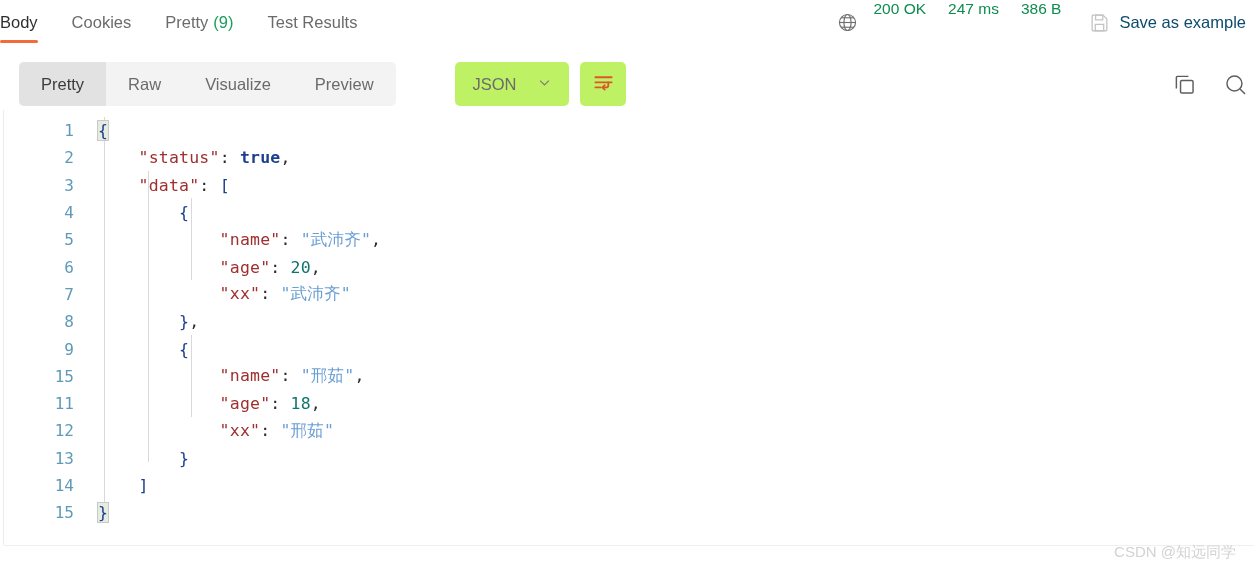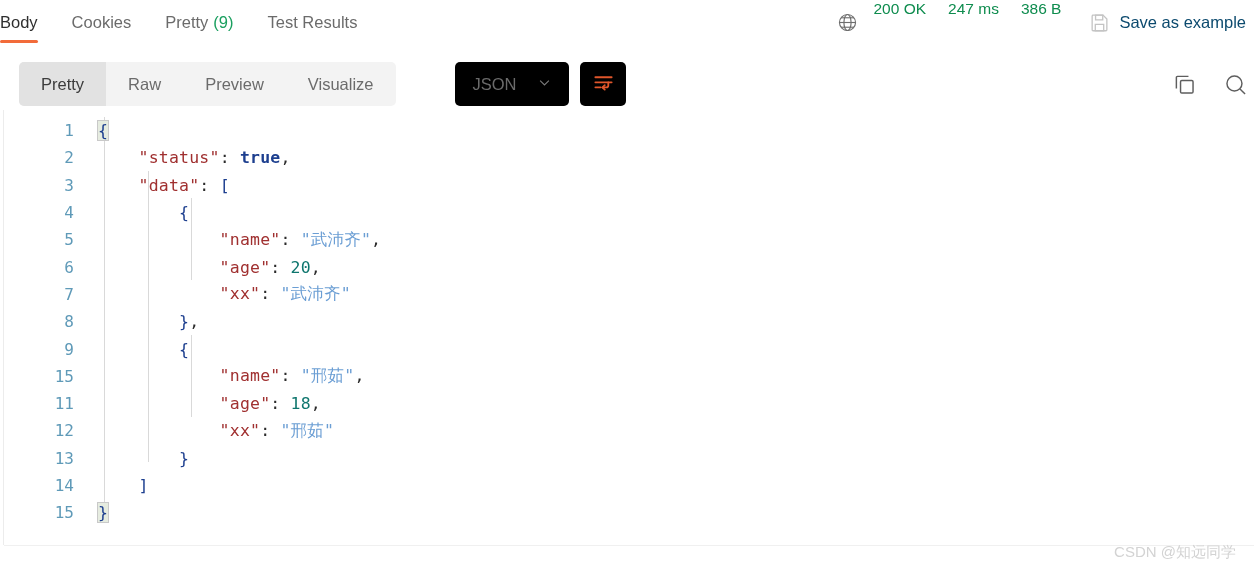--- a/index.html
+++ b/index.html
@@ -110,21 +110,21 @@
     white-space: nowrap;
   }
   .seg.active {
     background: #e2e2e2;
     color: #3c3c3c;
   }
   .pill {
     position: absolute;
     top: 14px;
     height: 44px;
-    background: #000000;
+    background: #bef264;
     border-radius: 5px;
     display: flex;
     align-items: center;
     cursor: pointer;
   }
   .pill-json {
     left: 455px;
     width: 110px;
     justify-content: center;
     gap: 20px;
@@ -276,22 +276,22 @@
       <span class="save-label">Save as example</span>
     </span>
   </div>
 </div>
 
 <div class="toolbar">
 
   <div class="seg-group">
     <div class="seg active">Pretty</div>
     <div class="seg">Raw</div>
+    <div class="seg">Visualize</div>
     <div class="seg">Preview</div>
-    <div class="seg">Visualize</div>
   </div>
 
   <div class="pill pill-json">
     <span class="lbl">JSON</span>
     <span>
       <svg width="15" height="15" viewBox="0 0 24 24" fill="none" stroke="#7a7a7a" stroke-width="1.8">
         <polyline points="5,9 12,16 19,9"></polyline>
       </svg>
     </span>
   </div>

